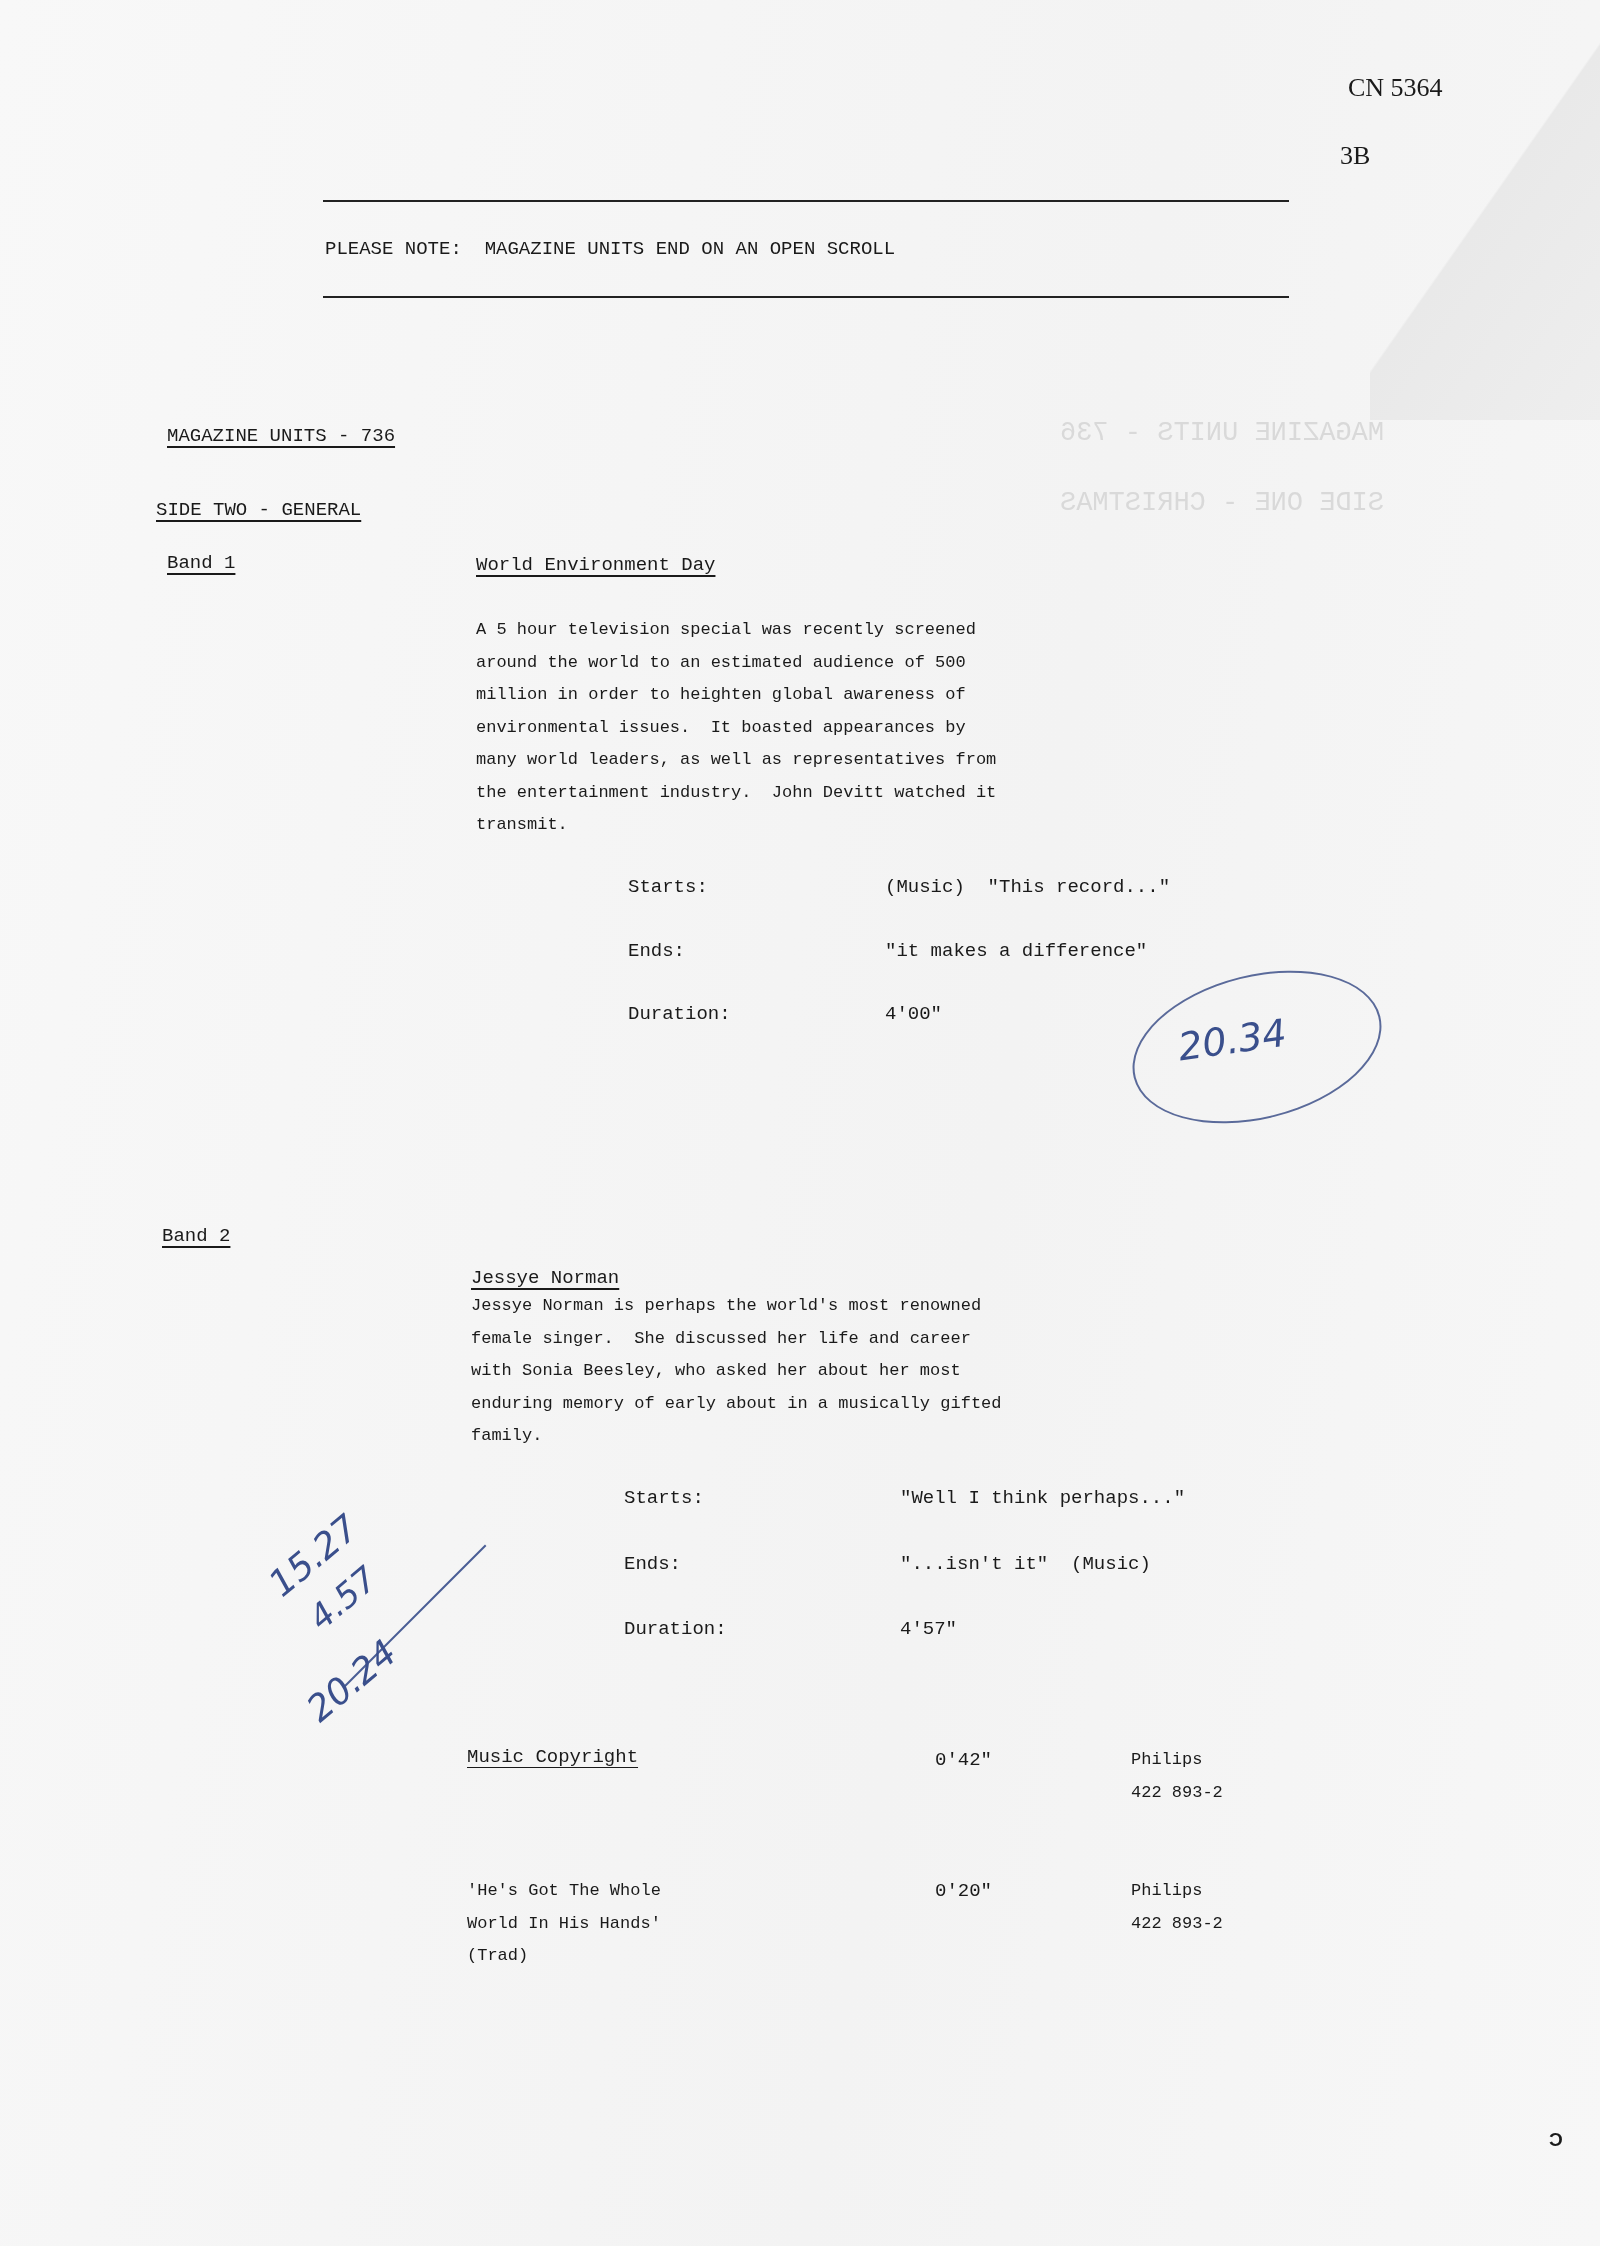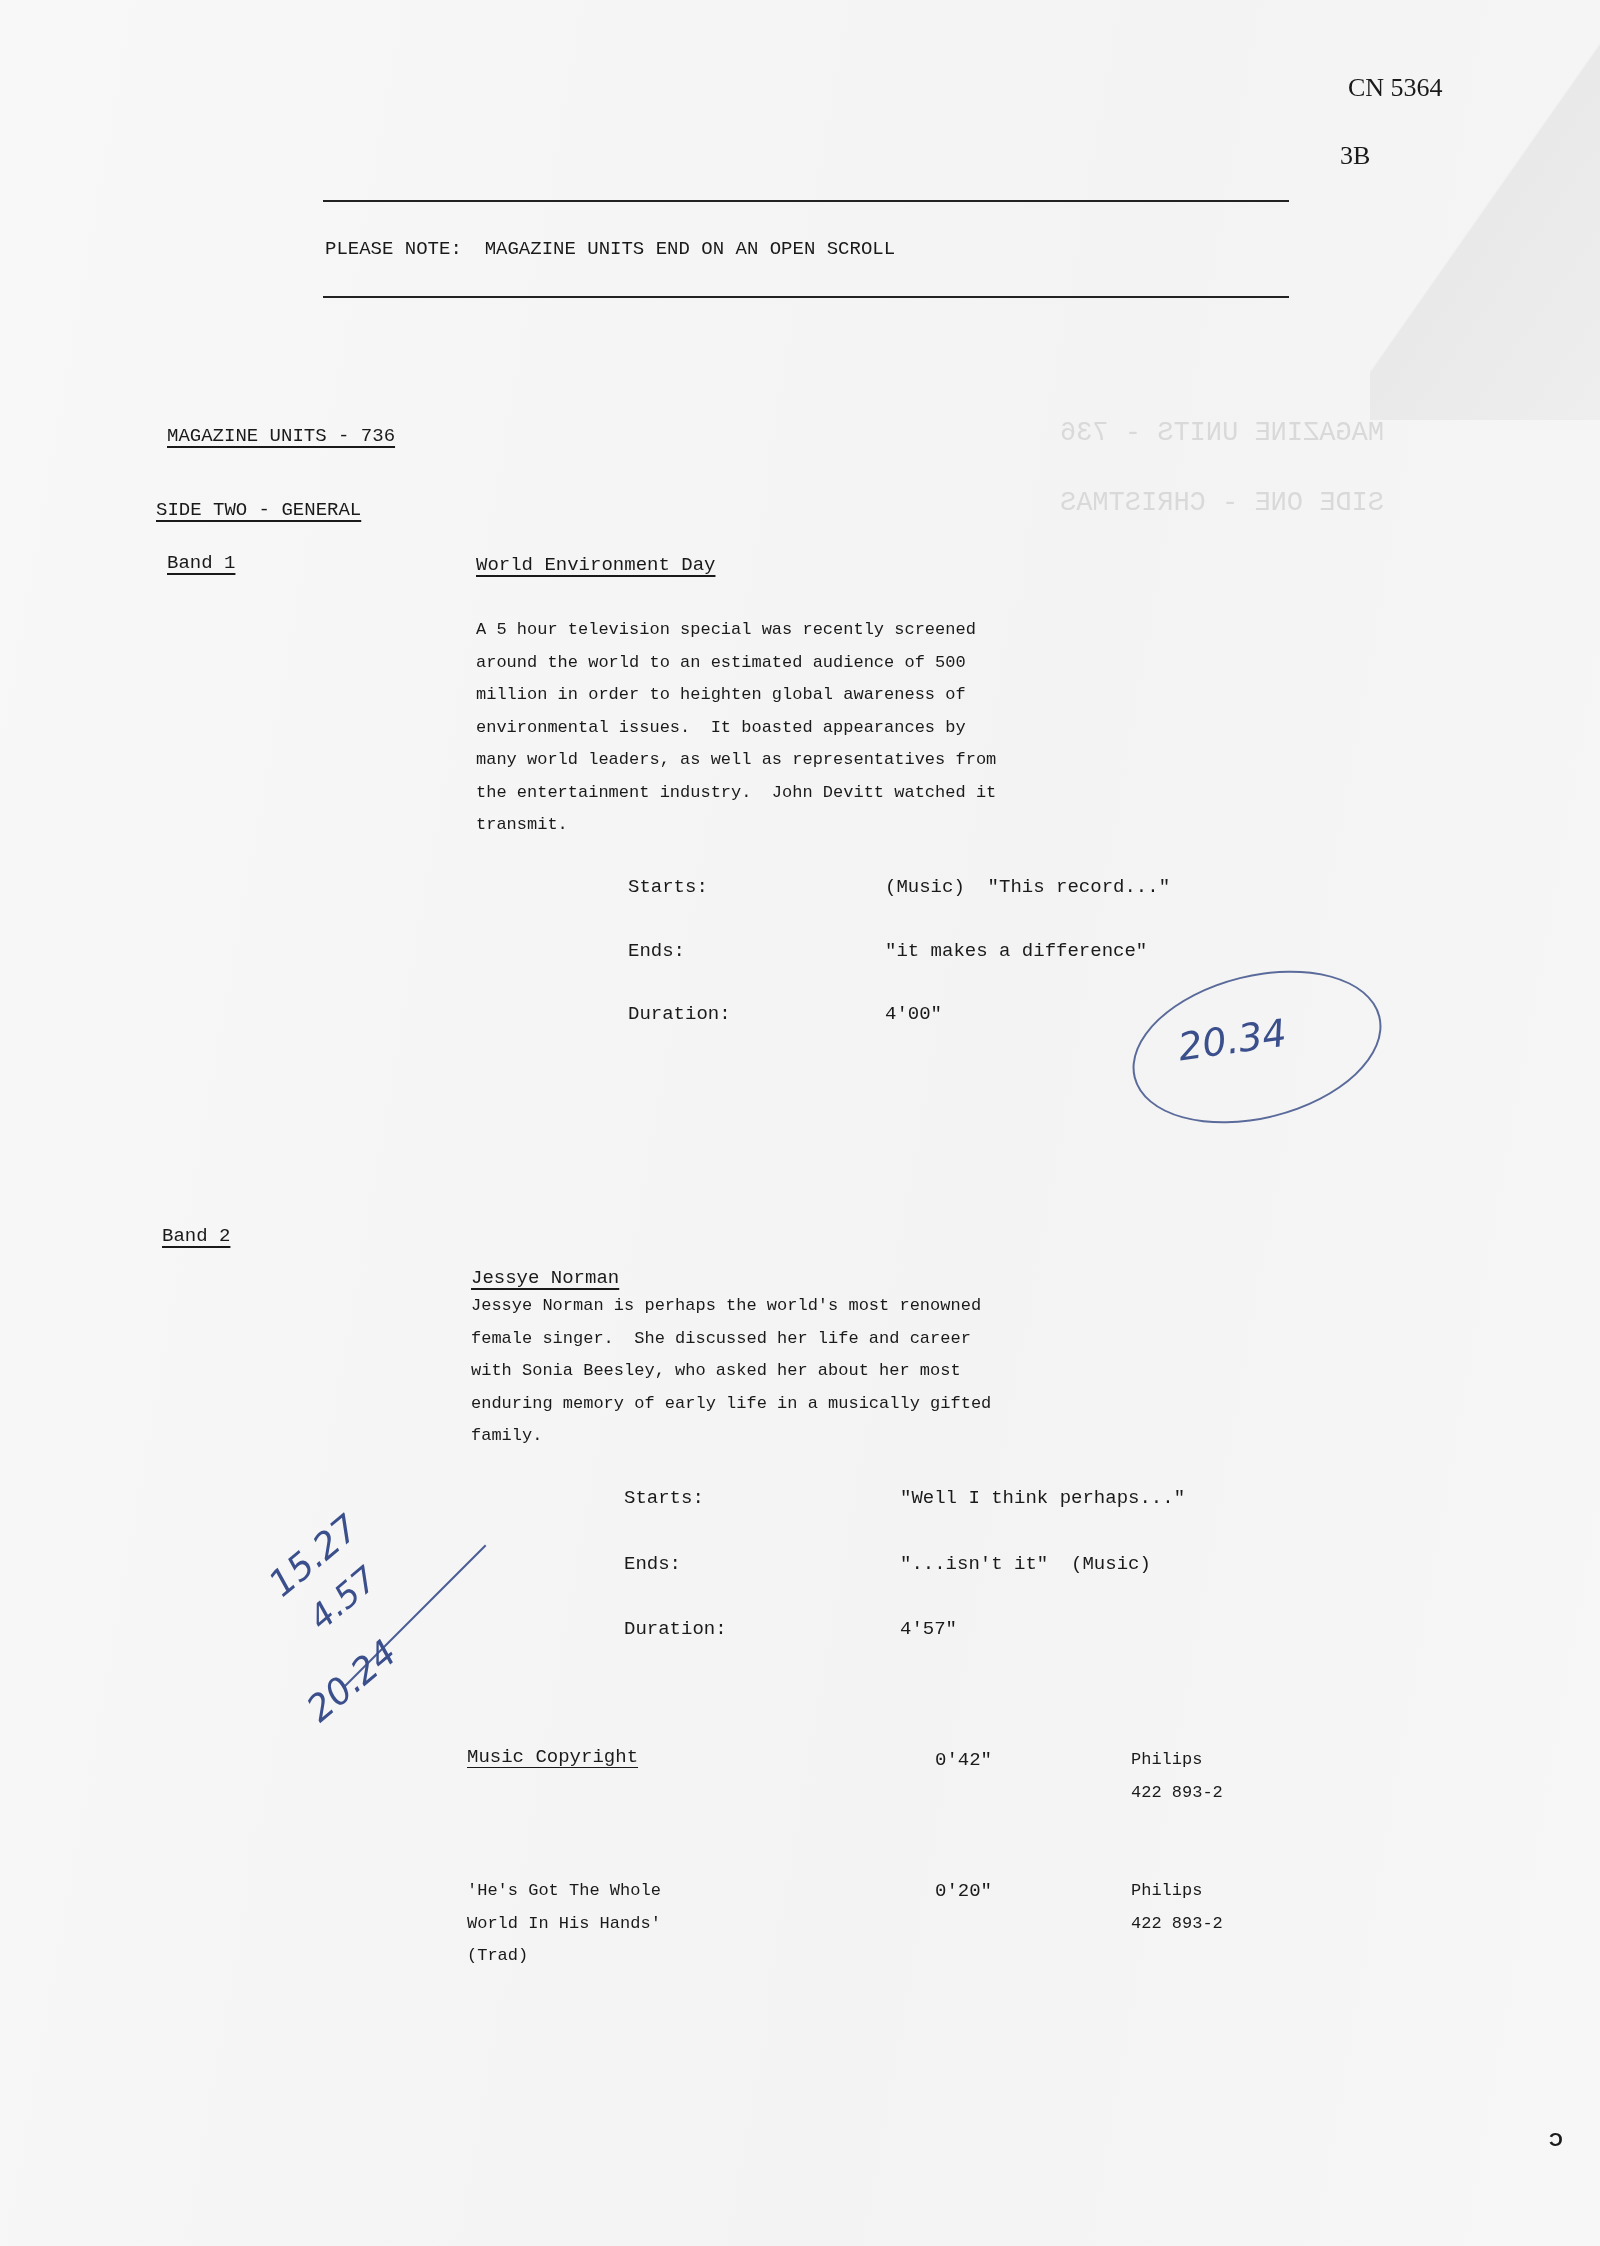--- a/index.html
+++ b/index.html
@@ -53,21 +53,21 @@
   <div class="t" style="left:628px; top:935px;">Ends:</div>
   <div class="t" style="left:885px; top:935px;">"it makes a difference"</div>
   <div class="t" style="left:628px; top:998px;">Duration:</div>
   <div class="t" style="left:885px; top:998px;">4'00"</div>
 
   <div style="position:absolute; left:1130px; top:975px; width:250px; height:140px; border:2px solid #5a6a9a; border-radius:50%; transform:rotate(-14deg);"></div>
   <div class="hand" style="left:1178px; top:1018px; font-size:38px; transform:rotate(-8deg);">20.34</div>
 
   <div class="t u" style="left:162px; top:1220px;">Band 2</div>
   <div class="t u" style="left:471px; top:1256px;margin-top:6px;">Jessye Norman</div>
-  <div class="para" style="left:471px; top:1290px;"><div>Jessye Norman is perhaps the world's most renowned</div><div>female singer.  She discussed her life and career</div><div>with Sonia Beesley, who asked her about her most</div><div>enduring memory of early life in a musically gifted</div><div>family.</div></div>
+  <div class="para" style="left:471px; top:1290px;"><div>Jessye Norman is perhaps the world's most renowned</div><div>female singer.  She discussed her life and career</div><div>with Sonia Beesley, who asked her about her most</div><div>enduring memory of early about in a musically gifted</div><div>family.</div></div>
 
   <div class="t" style="left:624px; top:1482px;">Starts:</div>
   <div class="t" style="left:900px; top:1482px;">"Well I think perhaps..."</div>
   <div class="t" style="left:624px; top:1548px;">Ends:</div>
   <div class="t" style="left:900px; top:1548px;">"...isn't it"  (Music)</div>
   <div class="t" style="left:624px; top:1613px;">Duration:</div>
   <div class="t" style="left:900px; top:1613px;">4'57"</div>
 
   <div class="hand" style="left:262px; top:1535px; font-size:36px; transform:rotate(-40deg);">15.27</div>
   <div class="hand" style="left:305px; top:1578px; font-size:34px; transform:rotate(-40deg);">4.57</div>

